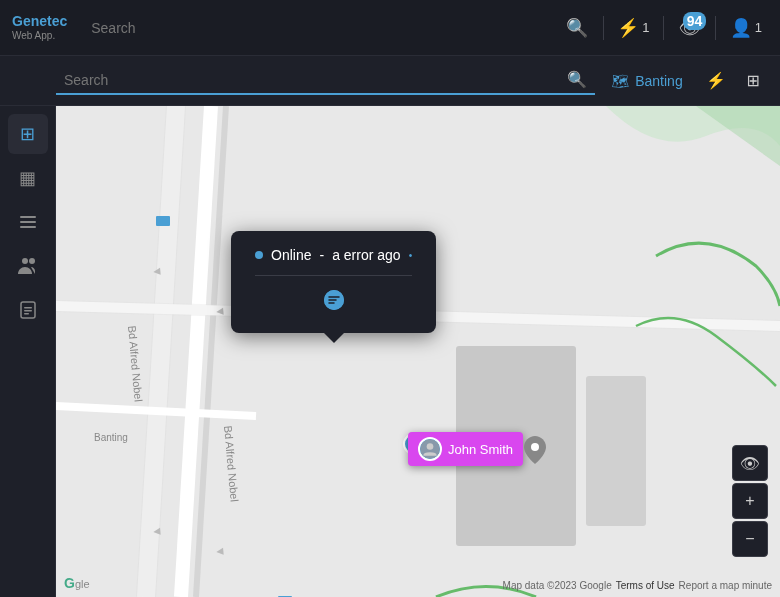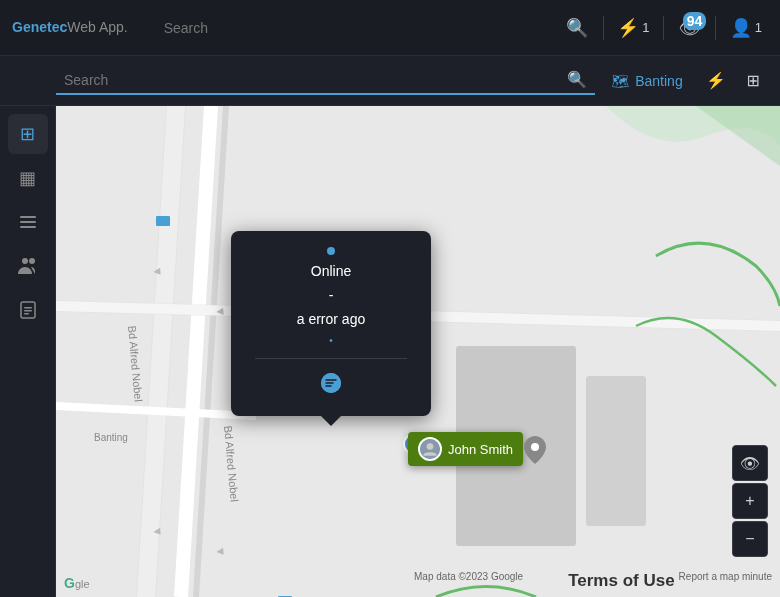--- a/index.html
+++ b/index.html
@@ -10,31 +10,32 @@
       height: 56px;
       background: #1a1c24;
       display: flex;
       align-items: center;
       padding: 0 12px;
       gap: 12px;
       border-bottom: 1px solid #2a2c36;
     }
     .logo-area {
       display: flex;
+      flex-direction: column;
       line-height: 1.1;
-      margin-right: 24px;
+      margin-right: 12px;
     }
     .logo-genetec {
       color: #4a9fd4;
       font-size: 14px;
       font-weight: 700;
     }
     .logo-sub {
       color: #888;
-      font-size: 14px;
+      font-size: 10px;
     }
     .top-search {
       display: flex;
       align-items: center;
       background: transparent;
       border: none;
       color: #aaa;
       font-size: 14px;
       gap: 4px;
       cursor: text;
@@ -202,21 +203,20 @@
       text-align: center;
       box-shadow: 0 4px 20px rgba(0,0,0,0.5);
     }
     .tooltip-status {
       color: #fff;
       font-size: 14px;
       display: flex;
       align-items: center;
       justify-content: center;
       gap: 8px;
-      flex-direction: column;
     }
     .tooltip-dot {
       width: 8px;
       height: 8px;
       border-radius: 50%;
       background: #4a9fd4;
       display: inline-block;
     }
     .tooltip-separator {
       width: 100%;
@@ -237,21 +237,21 @@
       border-left: 10px solid transparent;
       border-right: 10px solid transparent;
       border-top: 10px solid #1e2029;
     }
 
     
     .name-label {
       position: absolute;
       top: 326px;
       left: 352px;
-      background: #4d7c0f;
+      background: #d946ef;
       color: #fff;
       font-size: 13px;
       font-weight: 500;
       padding: 5px 10px;
       border-radius: 4px;
       display: flex;
       align-items: center;
       gap: 6px;
       box-shadow: 0 2px 8px rgba(0,0,0,0.4);
     }
@@ -306,21 +306,21 @@
       position: absolute;
       bottom: 6px;
       right: 0;
       left: 0;
       text-align: right;
       padding-right: 8px;
       font-size: 10px;
       color: #666;
       display: flex;
       justify-content: flex-end;
-      align-items: flex-start;
+      align-items: center;
       gap: 4px;
     }
     .map-attribution a { color: #666; text-decoration: none; }
     .map-watermark {
       position: absolute;
       bottom: 6px;
       left: 8px;
       font-size: 11px;
       color: #888;
     }
@@ -500,21 +500,21 @@
       <button class="map-ctrl-btn">
         <span>+</span>
       </button>
       <button class="map-ctrl-btn">
         <span>−</span>
       </button>
     </div>
 
     <div class="map-attribution">
       <span>Map data ©2023 Google</span>
-      <a href="#" style="font-weight:700; color:#333; font-size:17px;margin-left:41px;">Terms of Use</a>
+      <a href="#" style="font-weight:400; color:#333; font-size:10px;">Terms of Use</a>
       <a href="#" style="color:#666; font-size:10px;">Report a map minute</a>
     </div>
 
     <div class="map-watermark">
       <span style="color:#4a8; font-weight:700; font-size:14px;">G</span><span>gle</span>
     </div>
 
   </div>
 </div>
 

